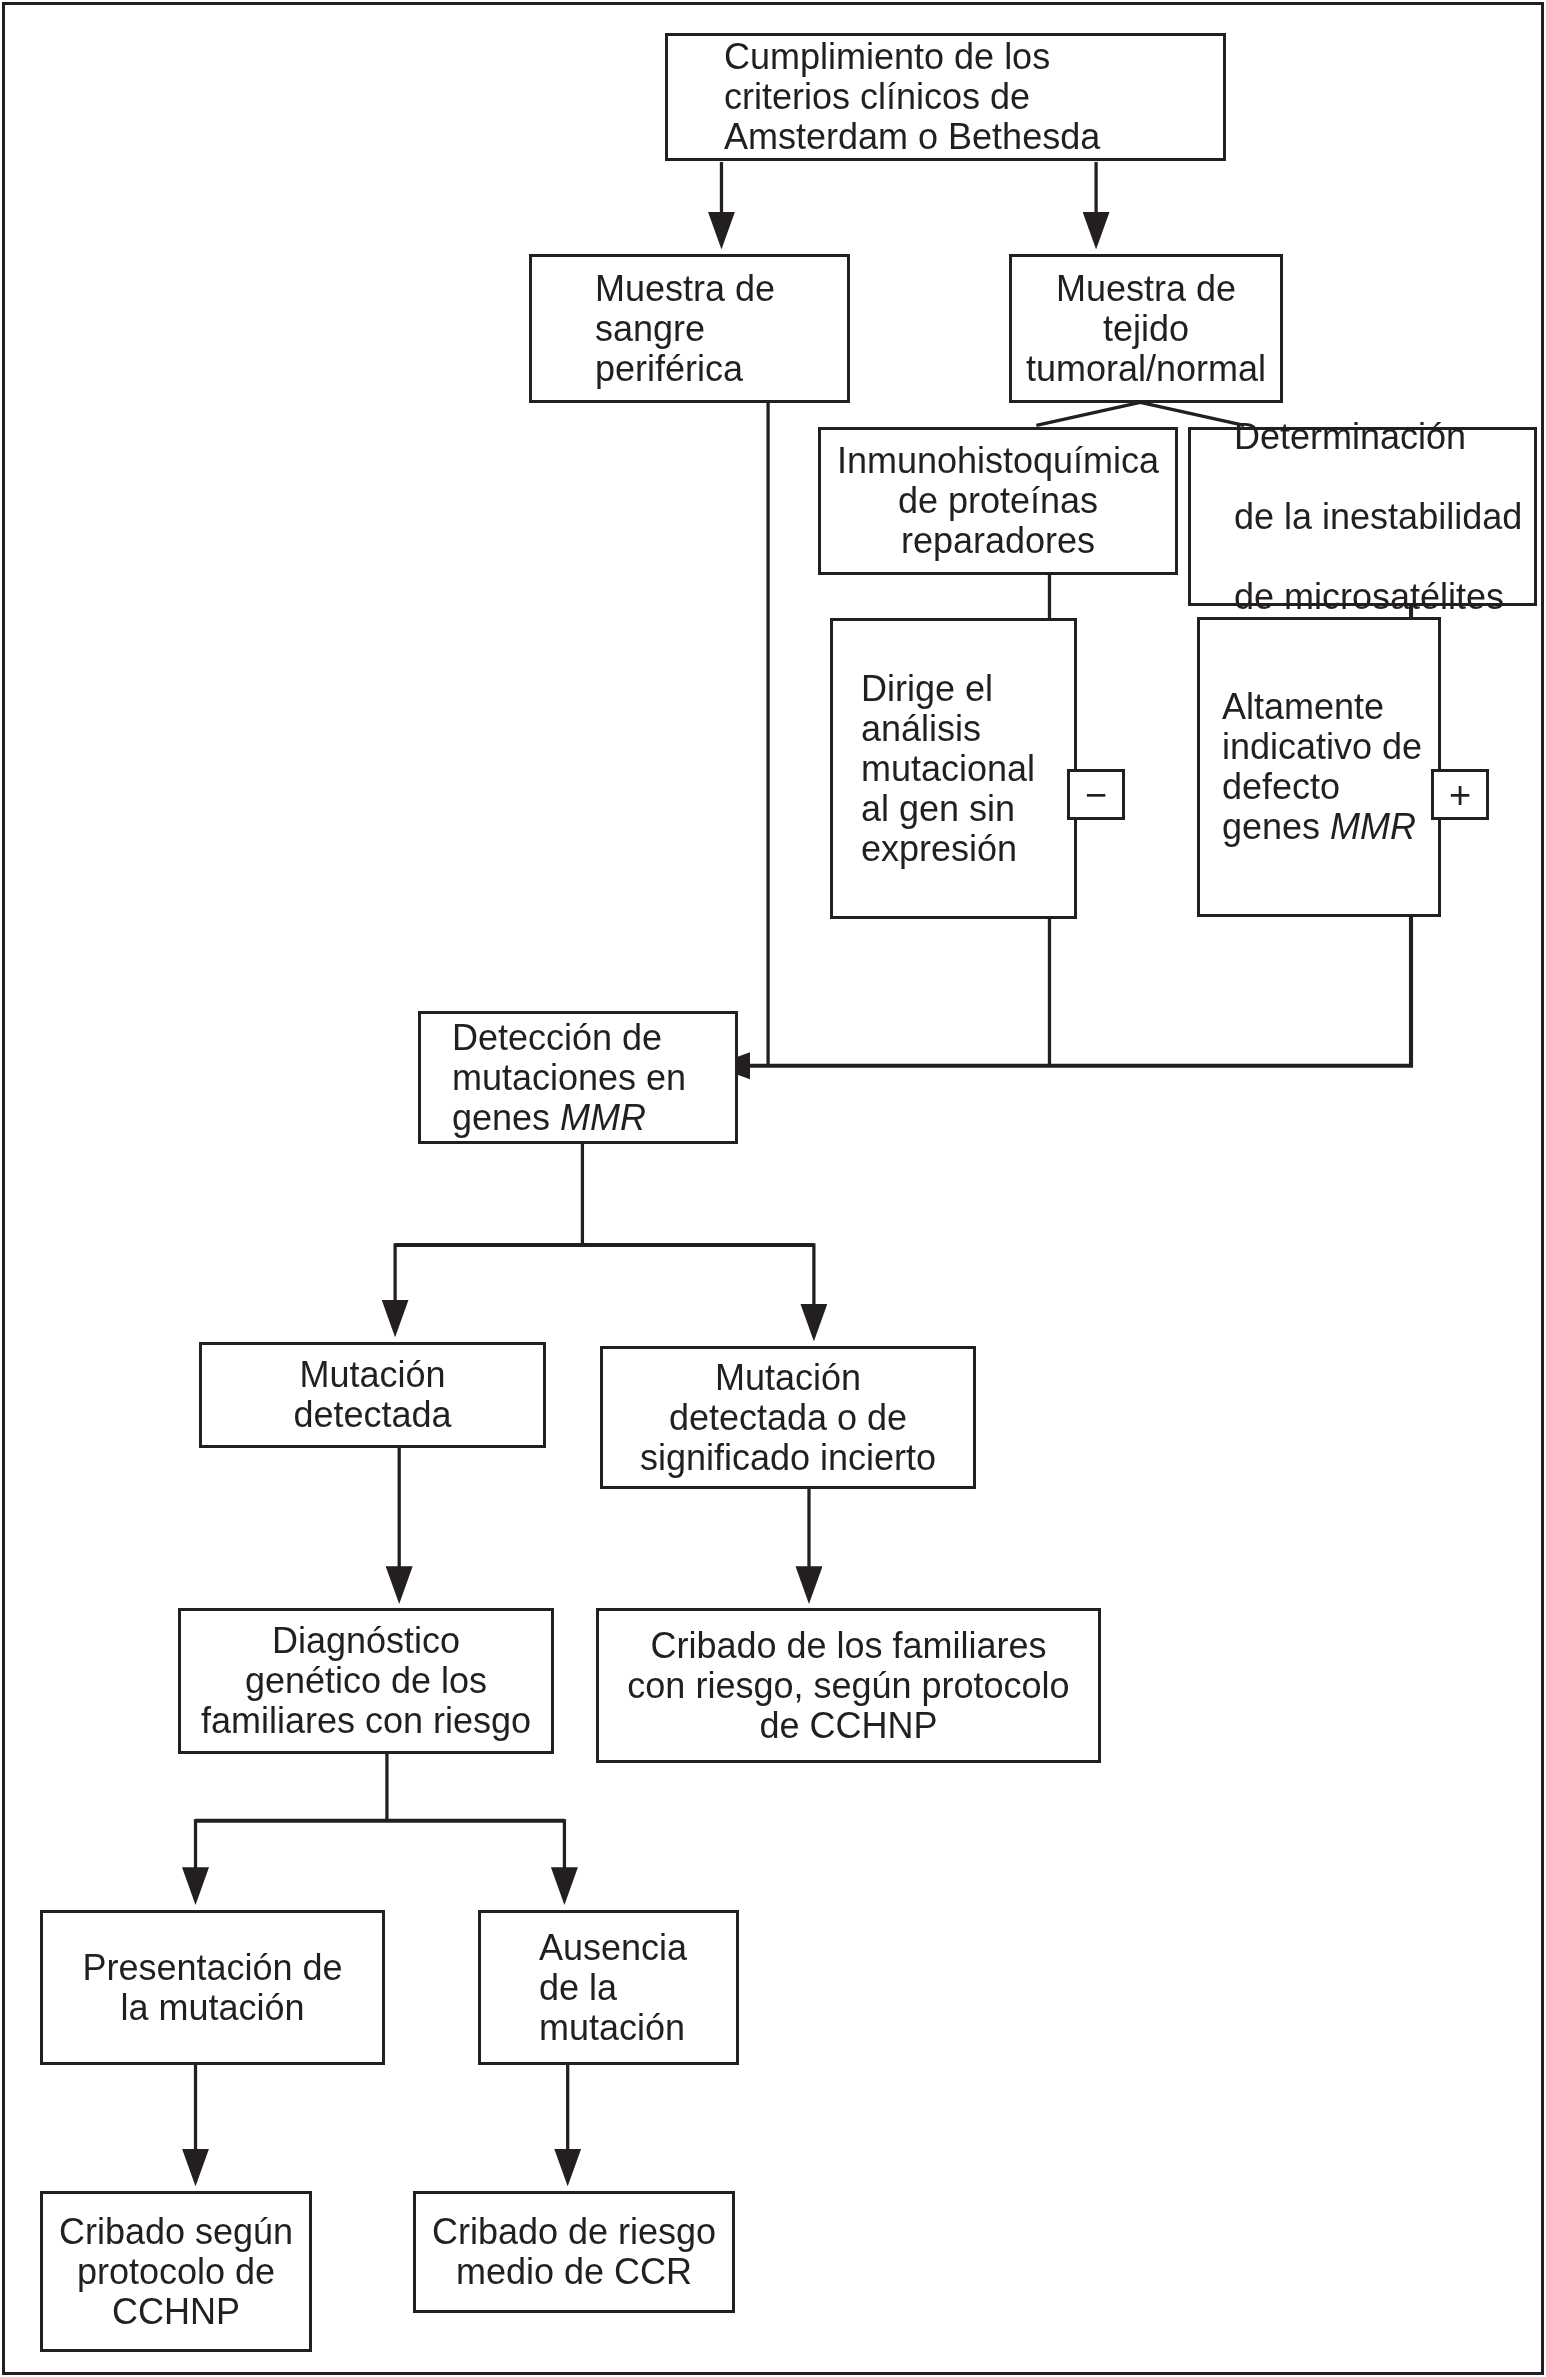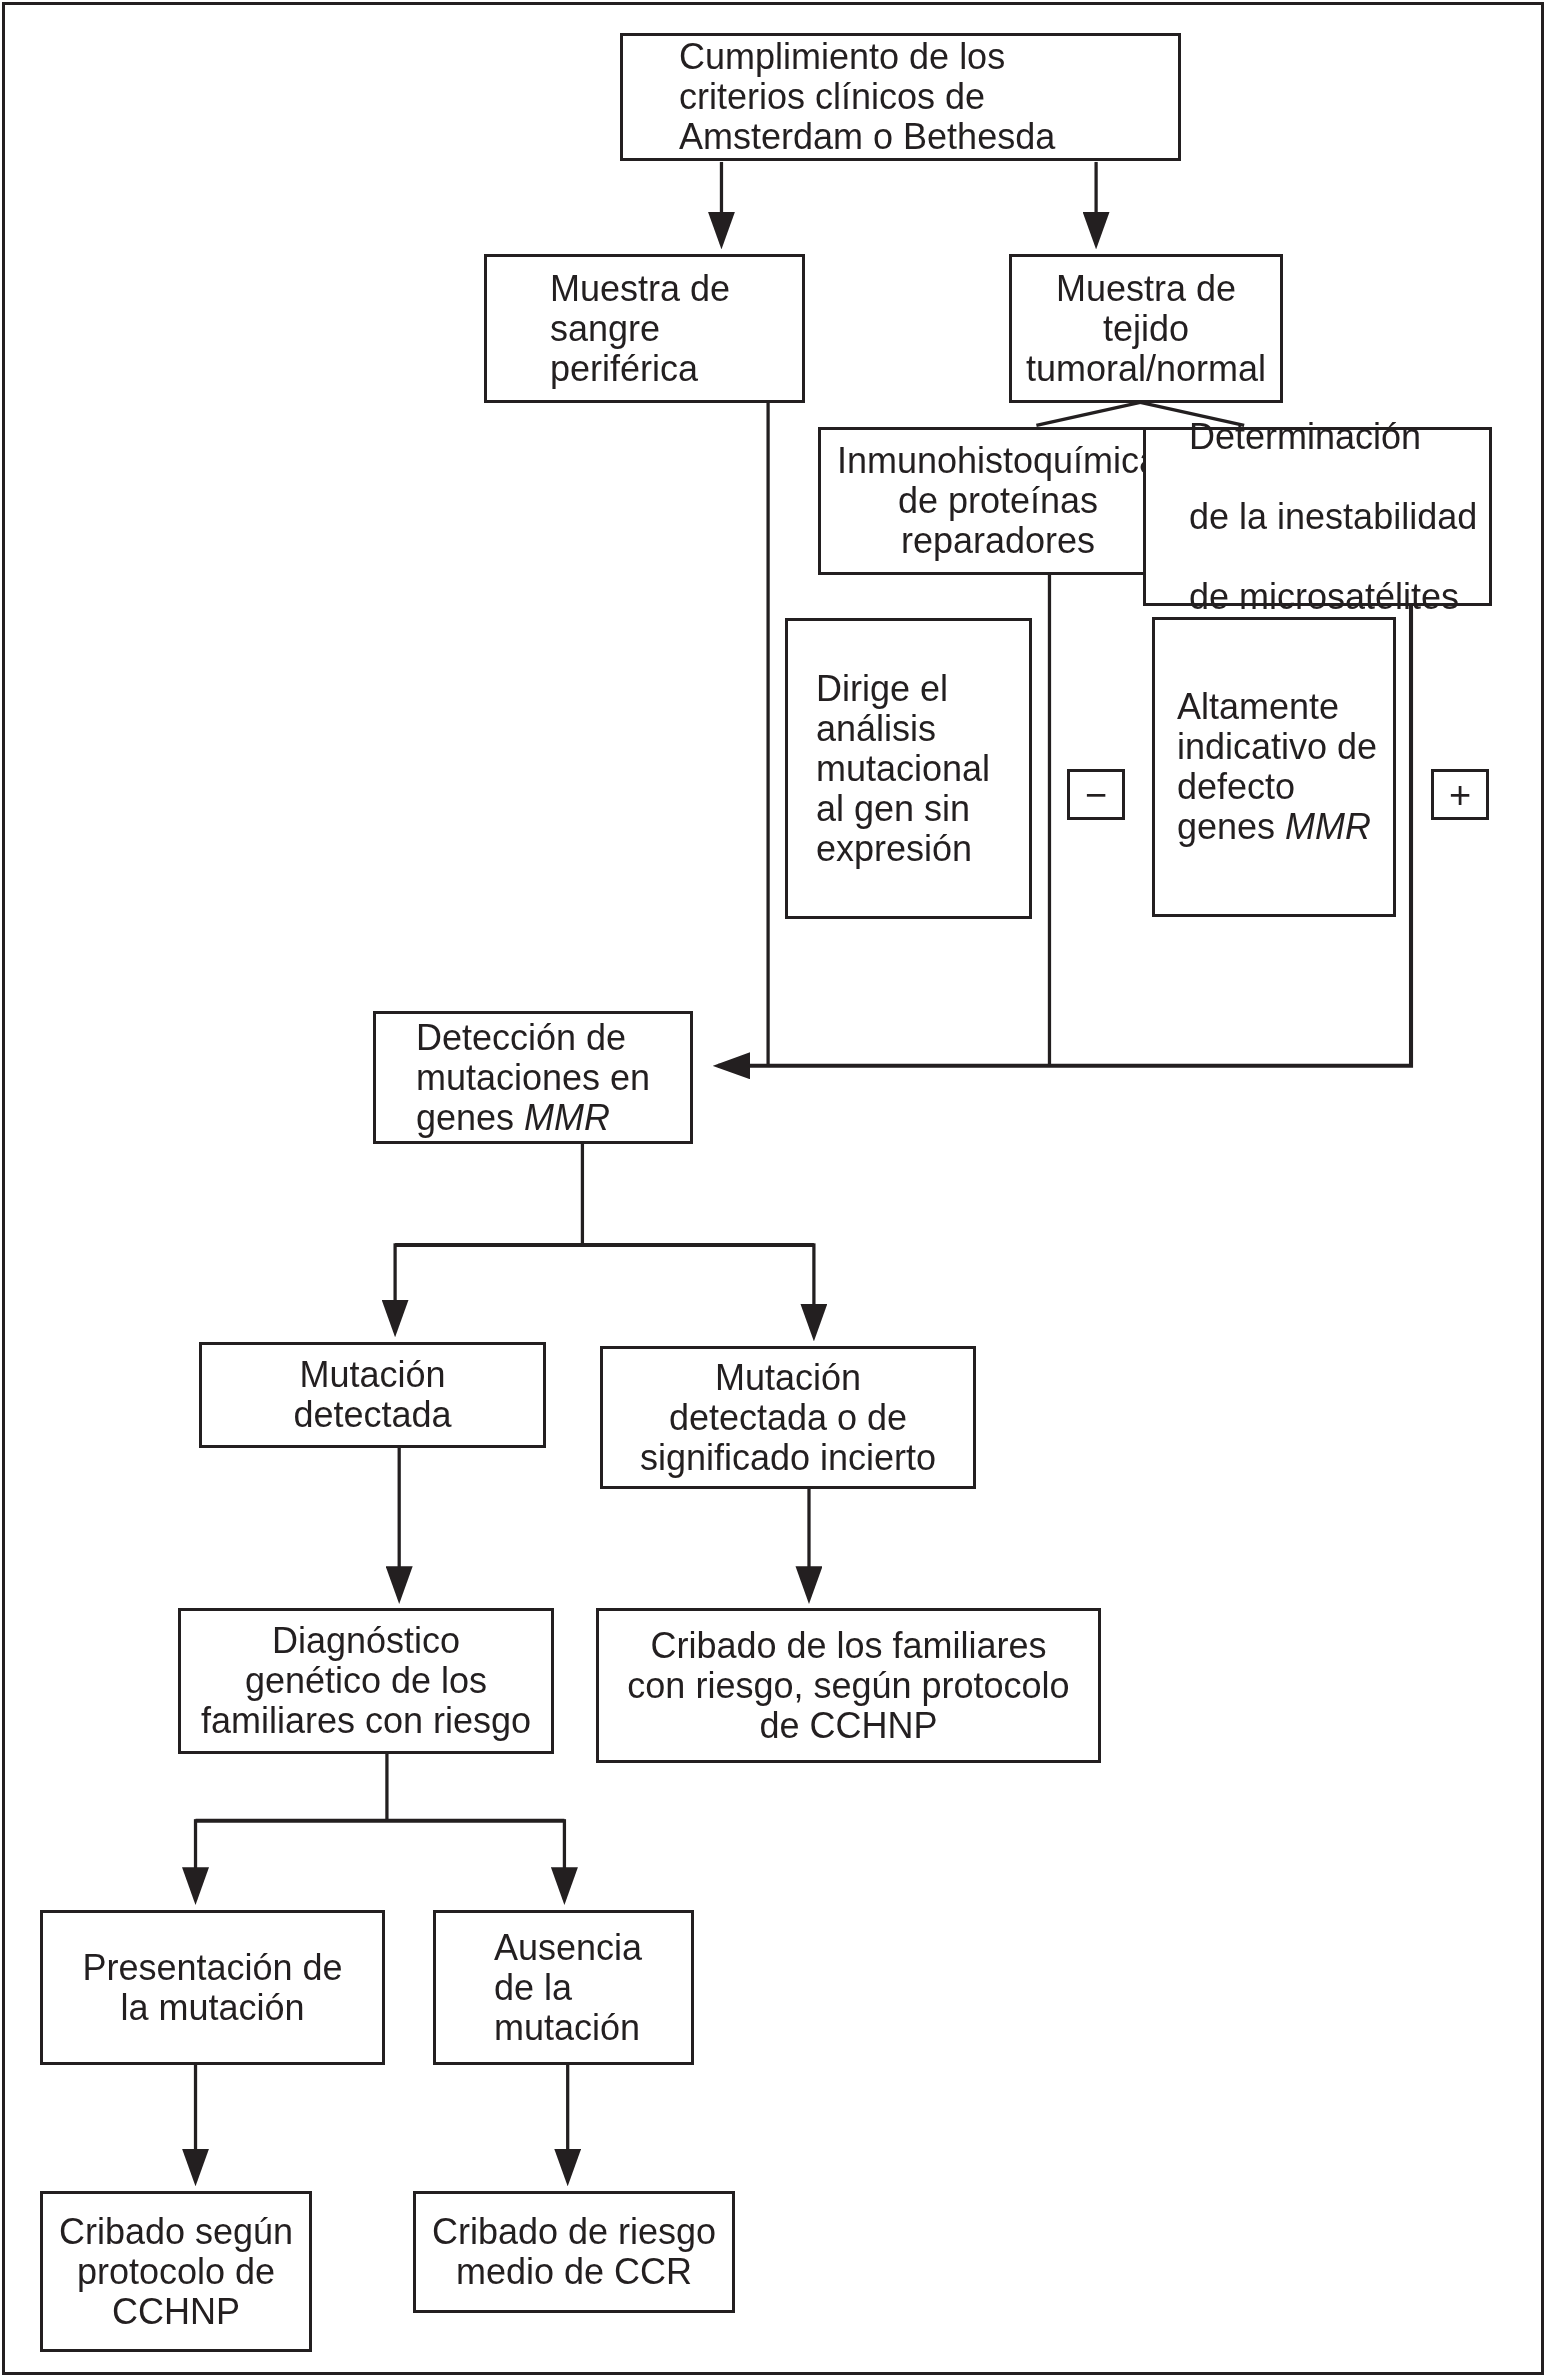--- a/index.html
+++ b/index.html
@@ -10,33 +10,33 @@
   }
   #frame{position:absolute;inset:1.6px;border:3.3px solid #231f20;pointer-events:none;}
   #connectors{position:absolute;left:0;top:0;width:1546px;height:2377px;}
   .node{
     position:absolute;box-sizing:border-box;background:#ffffff;
     border:3.3px solid #231f20;display:flex;flex-direction:column;justify-content:center;
     font-size:36px;line-height:40px;white-space:nowrap;
   }
   .node .ln{display:block;}
   .al-center{text-align:center;}
-  .al-left{text-align:left;}
+  .al-left{text-align:left;margin-left:45px;}
   .op{align-items:center;justify-content:center;font-size:38px;padding:0;}
   
   #n-cumplimiento{left:620px;top:33px;width:561px;height:128px;padding-left:56px;}
   #n-sangre{left:484px;top:254px;width:321px;height:149px;padding-left:63px;}
   #n-tejido{left:1009px;top:254px;width:274px;height:149px;}
   #n-inmuno{left:772px;top:427px;width:360px;height:148px;margin-left:46px;}
   #n-determinacion{left:1143px;top:427px;width:349px;height:179px;padding-left:43px;gap:40px;}
   #n-dirige{left:785px;top:618px;width:247px;height:301px;padding-left:28px;}
   #n-minus{left:1067px;top:769px;width:58px;height:51px;}
   #n-altamente{left:1152px;top:617px;width:244px;height:300px;padding-left:22px;}
   #n-plus{left:1431px;top:769px;width:58px;height:51px;}
-  #n-deteccion{left:373px;top:1011px;width:320px;height:133px;padding-left:40px;}
+  #n-deteccion{left:373px;top:1011px;width:320px;height:133px;padding-left:31px;}
   #n-mut-detectada{left:199px;top:1342px;width:347px;height:106px;}
   #n-mut-incierto{left:600px;top:1346px;width:376px;height:143px;}
   #n-diagnostico{left:178px;top:1608px;width:376px;height:146px;text-align:center;}
   #n-cribado-familiares{left:596px;top:1608px;width:505px;height:155px;}
   #n-presentacion{left:40px;top:1910px;width:345px;height:155px;}
   #n-ausencia{left:433px;top:1910px;width:261px;height:155px;padding-left:58px;}
   #n-cribado-cchnp{left:40px;top:2191px;width:272px;height:161px;}
   #n-cribado-ccr{left:413px;top:2191px;width:322px;height:122px;}
   .it{font-style:italic;}
 </style>

